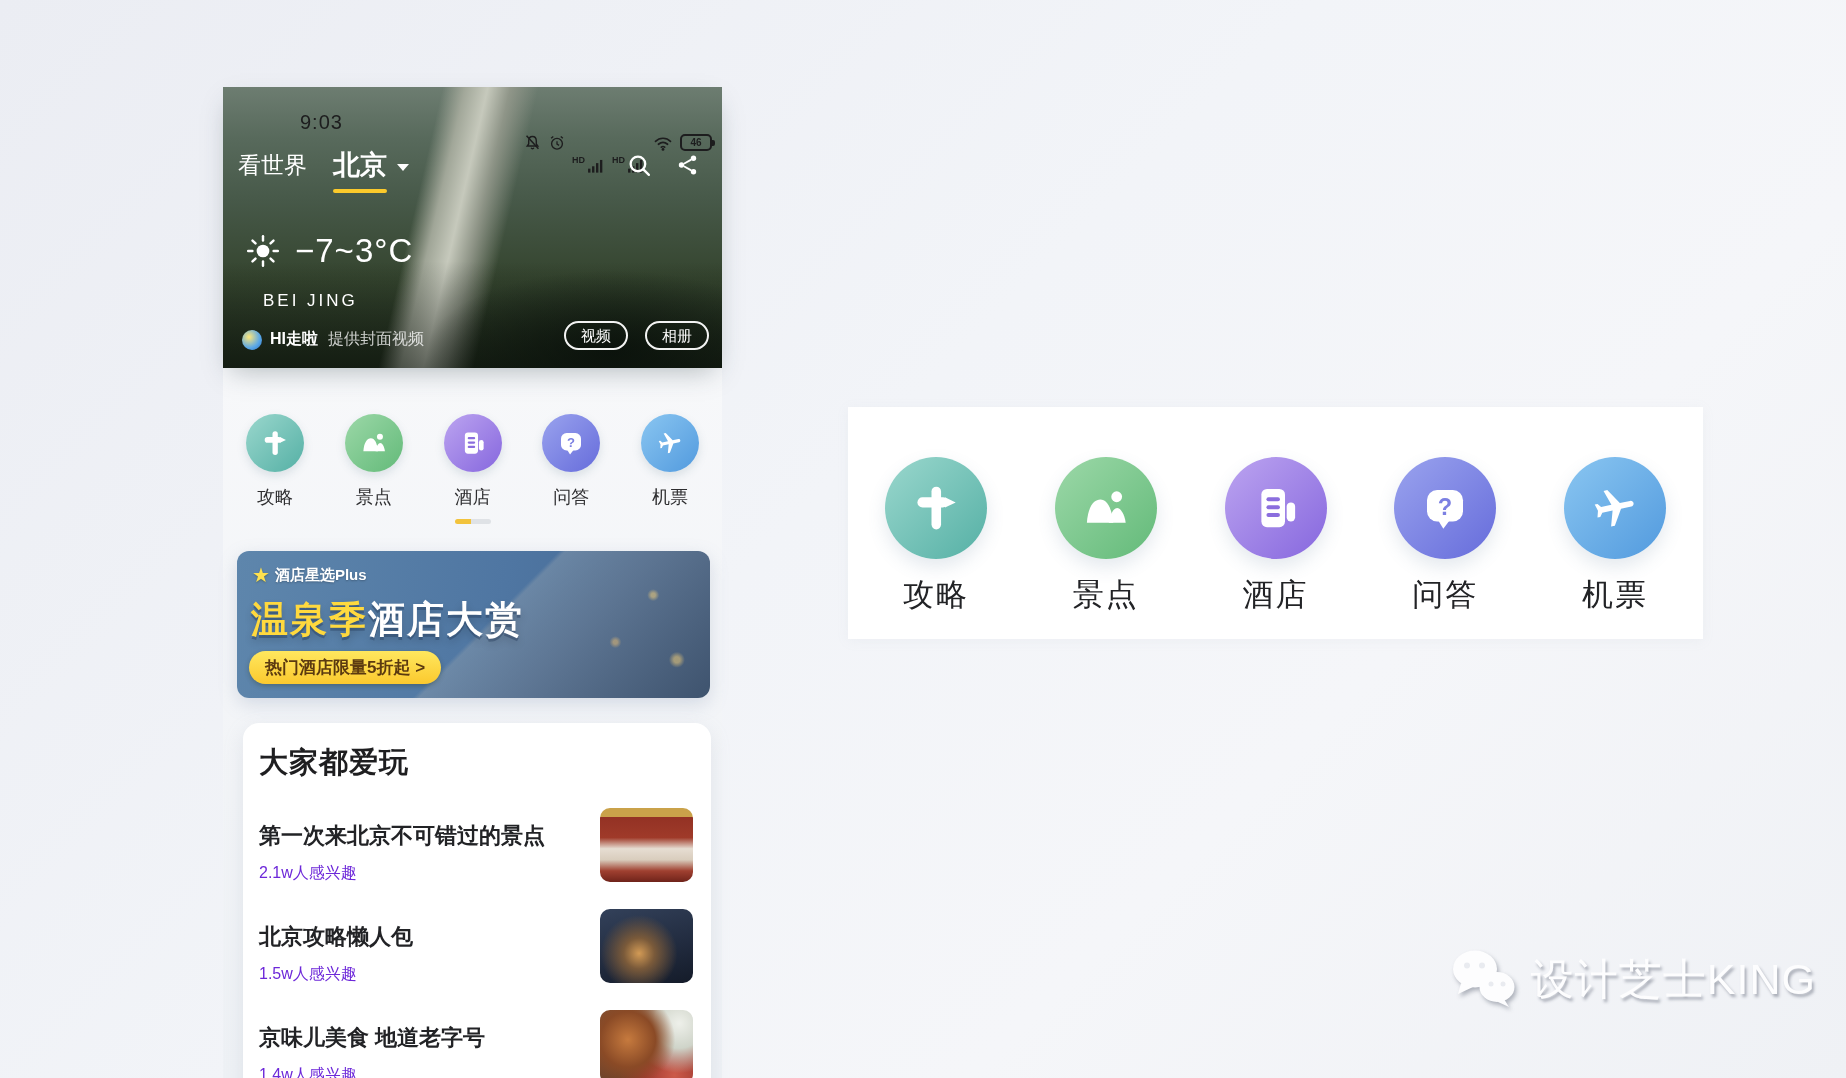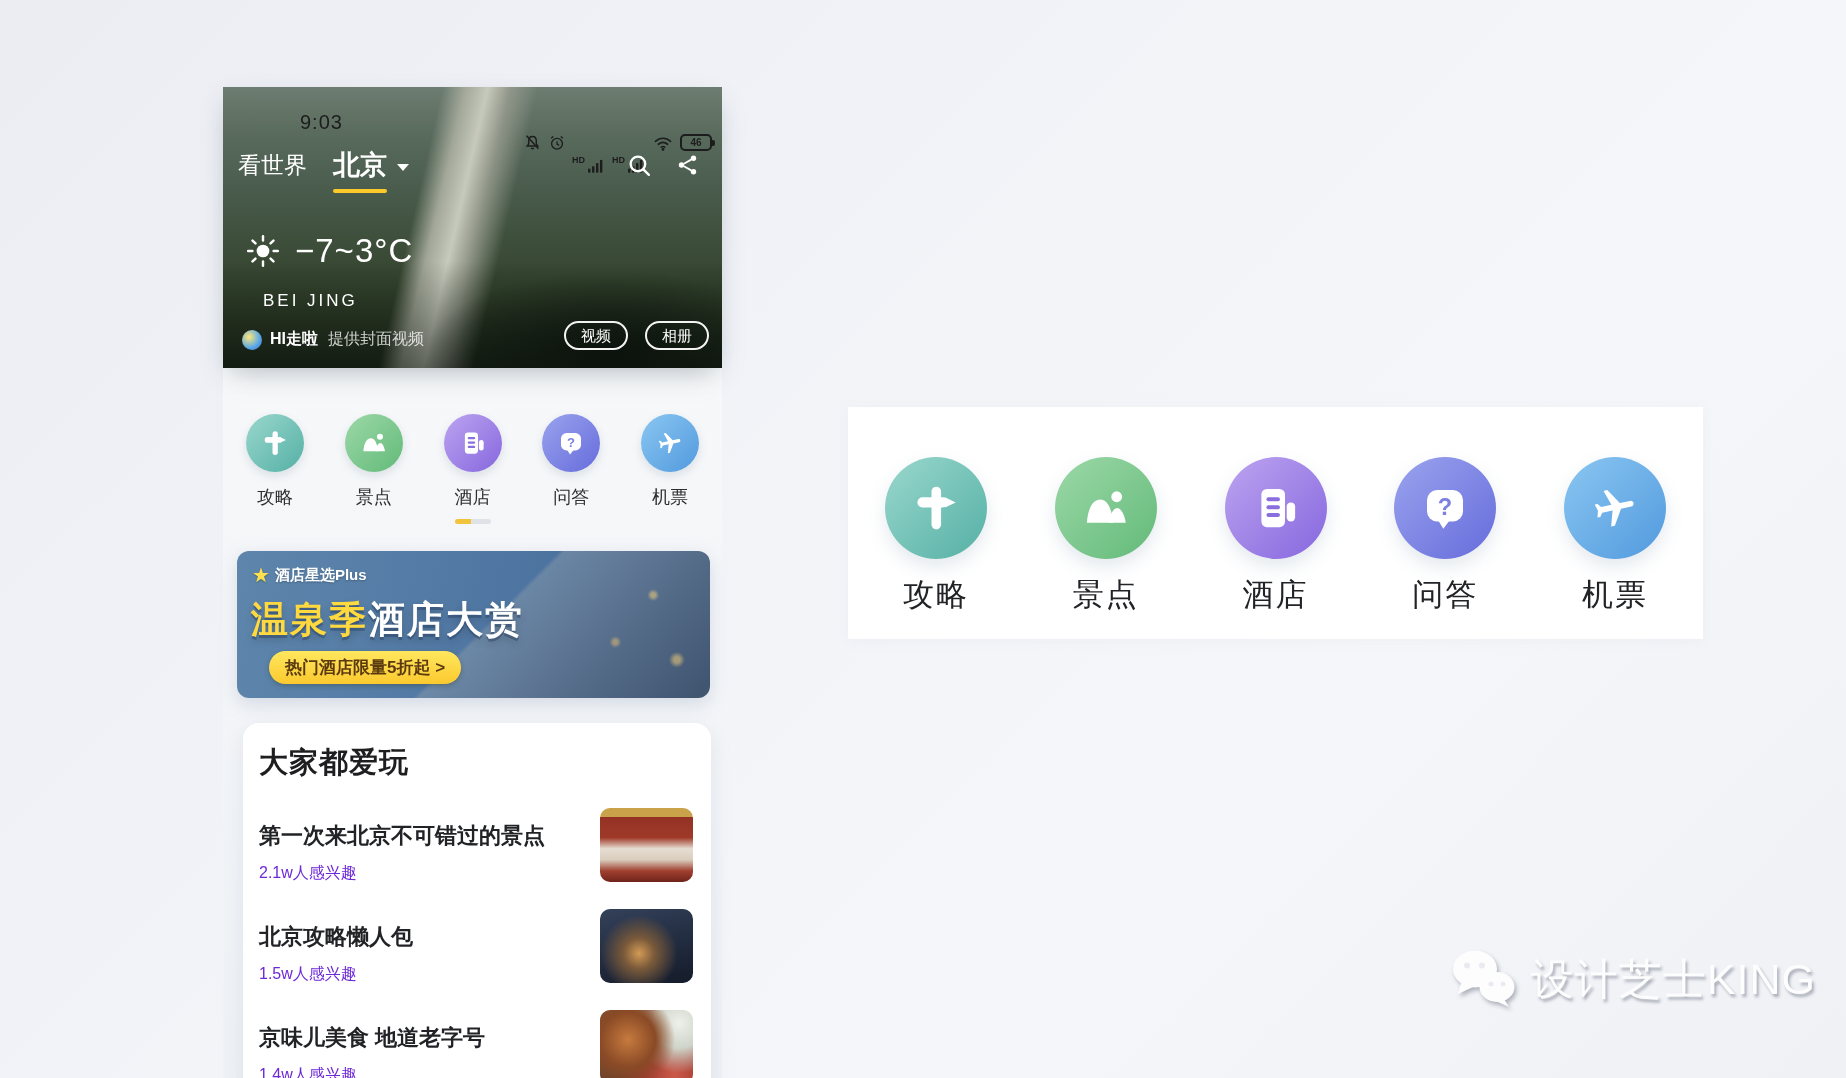--- a/index.html
+++ b/index.html
@@ -70,21 +70,21 @@
       radial-gradient(circle at 80% 62%, rgba(255,200,110,0.45) 0 2px, rgba(255,200,110,0) 6px),
       radial-gradient(circle at 93% 74%, rgba(255,214,120,0.5) 0 3px, rgba(255,214,120,0) 8px),
       linear-gradient(135deg, rgba(0,0,0,0) 52%, rgba(130,150,170,0.55) 53%, rgba(100,120,145,0.75) 68%, rgba(62,82,108,0.95) 100%),
       linear-gradient(100deg,#5e86ac 0%,#4f76a2 55%,#42658f 100%);
     box-shadow:0 6px 18px rgba(120,140,170,0.25); }
   .banner-brand { position:absolute; left:15px; top:14px; display:flex; align-items:center; gap:5px;
                   color:#fff; font-size:15px; font-weight:700; text-shadow:0 1px 2px rgba(0,0,0,0.25); }
   .banner-star { font-size:20px; color:#ffe14f; text-shadow:0 1px 2px rgba(60,60,0,0.4); line-height:20px; }
   .banner-title { position:absolute; left:14px; top:44px; font-size:37px; font-weight:900; letter-spacing:2px;
                   text-shadow:0 3px 0 rgba(30,50,80,0.35), 0 5px 8px rgba(0,0,0,0.2); white-space:nowrap; }
-  .banner-cta { position:absolute; left:32px; top:100px; display:inline-flex; align-items:center;
+  .banner-cta { position:absolute; left:12px; top:100px; display:inline-flex; align-items:center;
                 background:linear-gradient(180deg,#ffe75e,#fbc92e); border-radius:17px; padding:5px 16px;
                 font-size:17px; font-weight:700; color:#5b3a10; box-shadow:0 2px 5px rgba(40,50,20,0.3); }
 
   
   .card { position:absolute; left:20px; top:636px; width:468px; height:380px; background:#fff;
           border-radius:16px; padding:20px 18px 0 16px; box-shadow:0 6px 20px rgba(150,160,175,0.18); }
   .card-title { font-size:29px; font-weight:700; color:#1e1e20; letter-spacing:1px; }
   .card-row { display:flex; margin-top:25px; align-items:flex-start; }
   .row-texts { flex:1 1 auto; padding-top:5px;margin-top:8px; }
   .row-title { font-size:22px; font-weight:600; color:#222326; }

